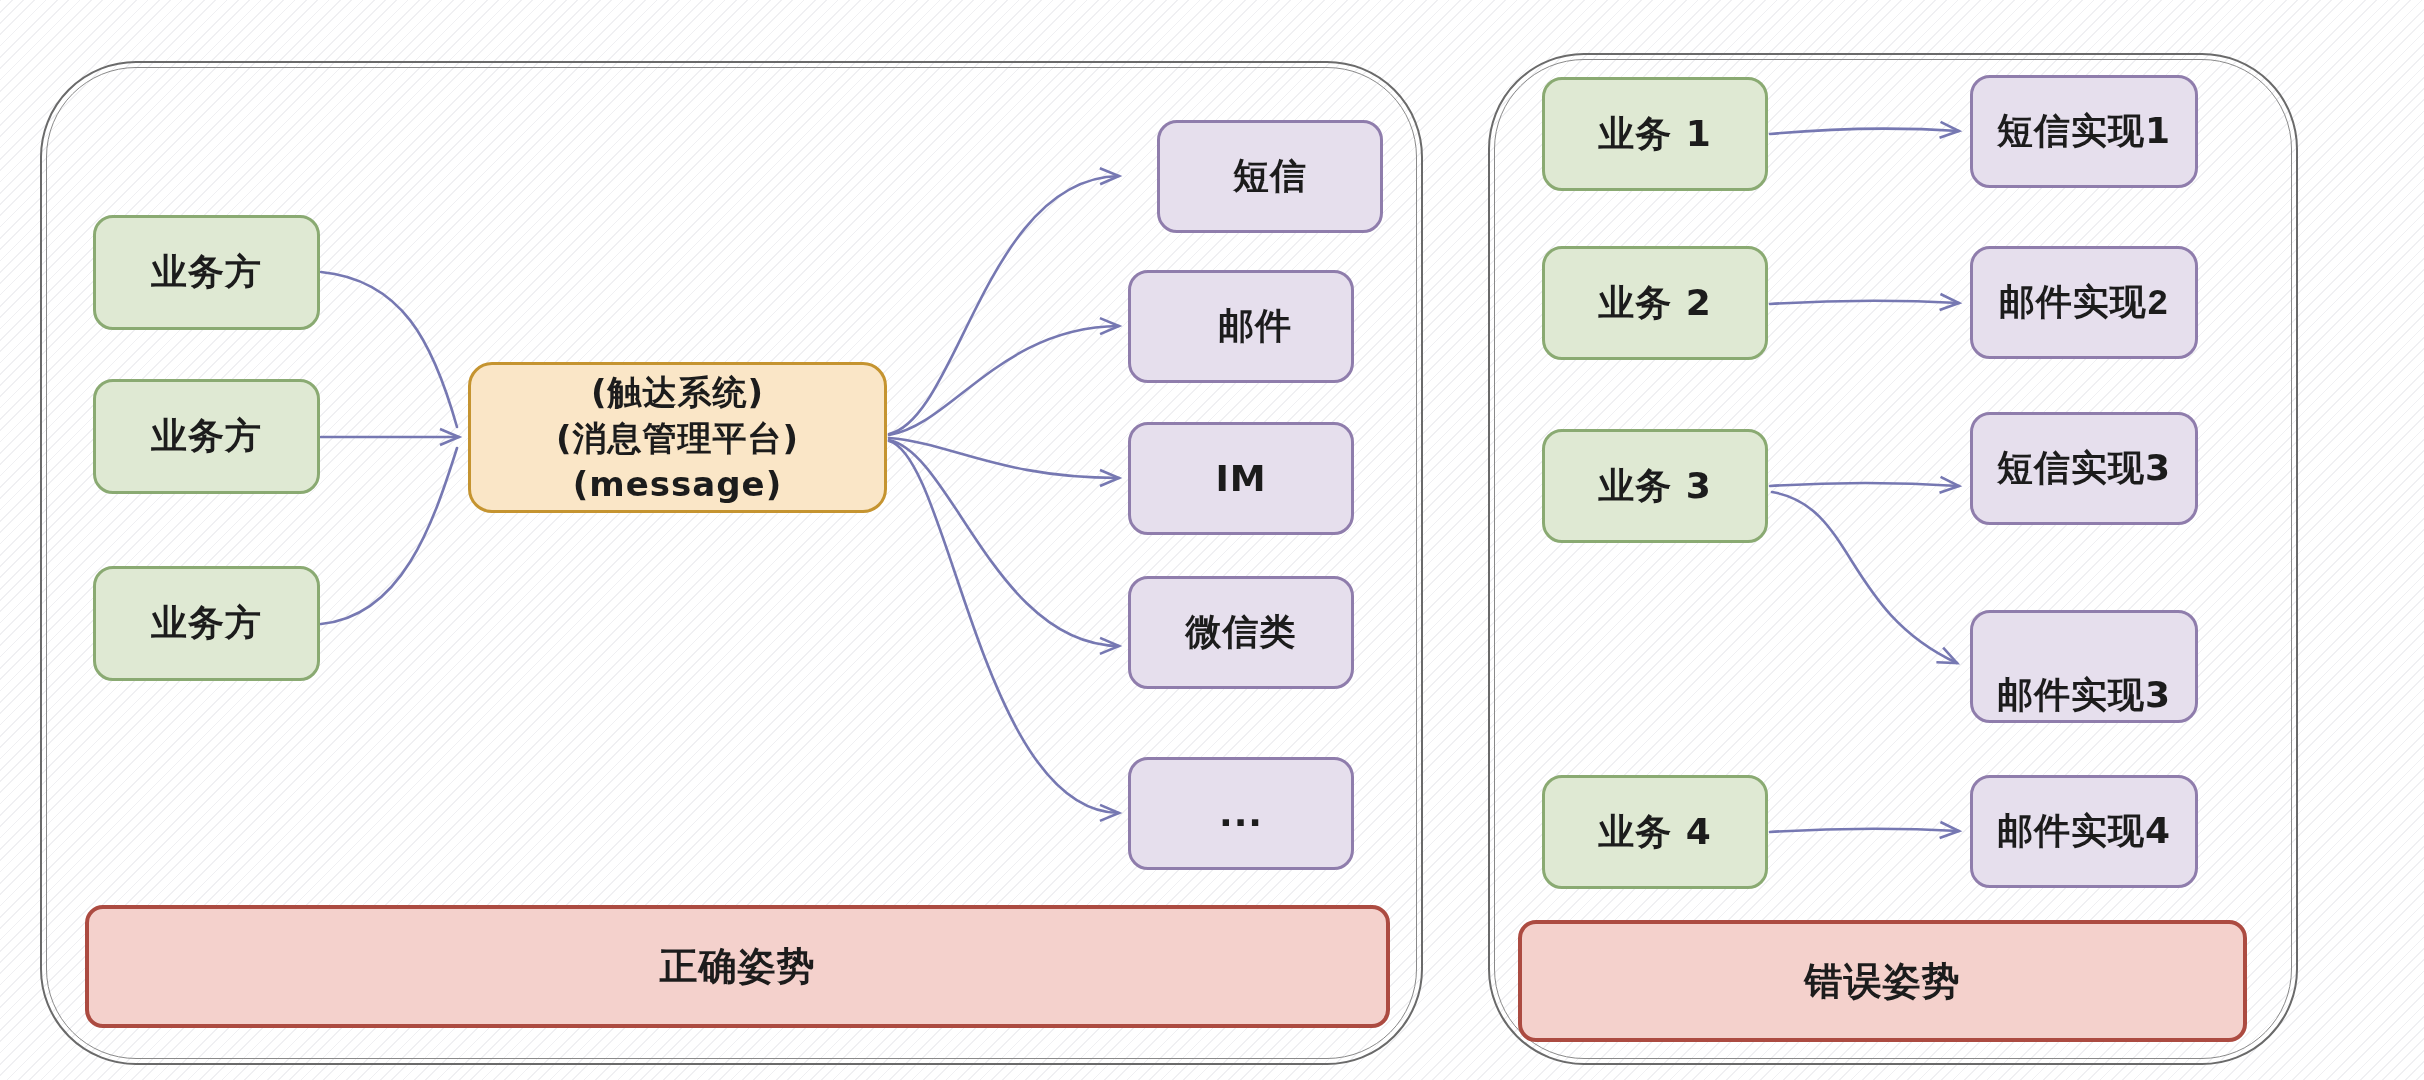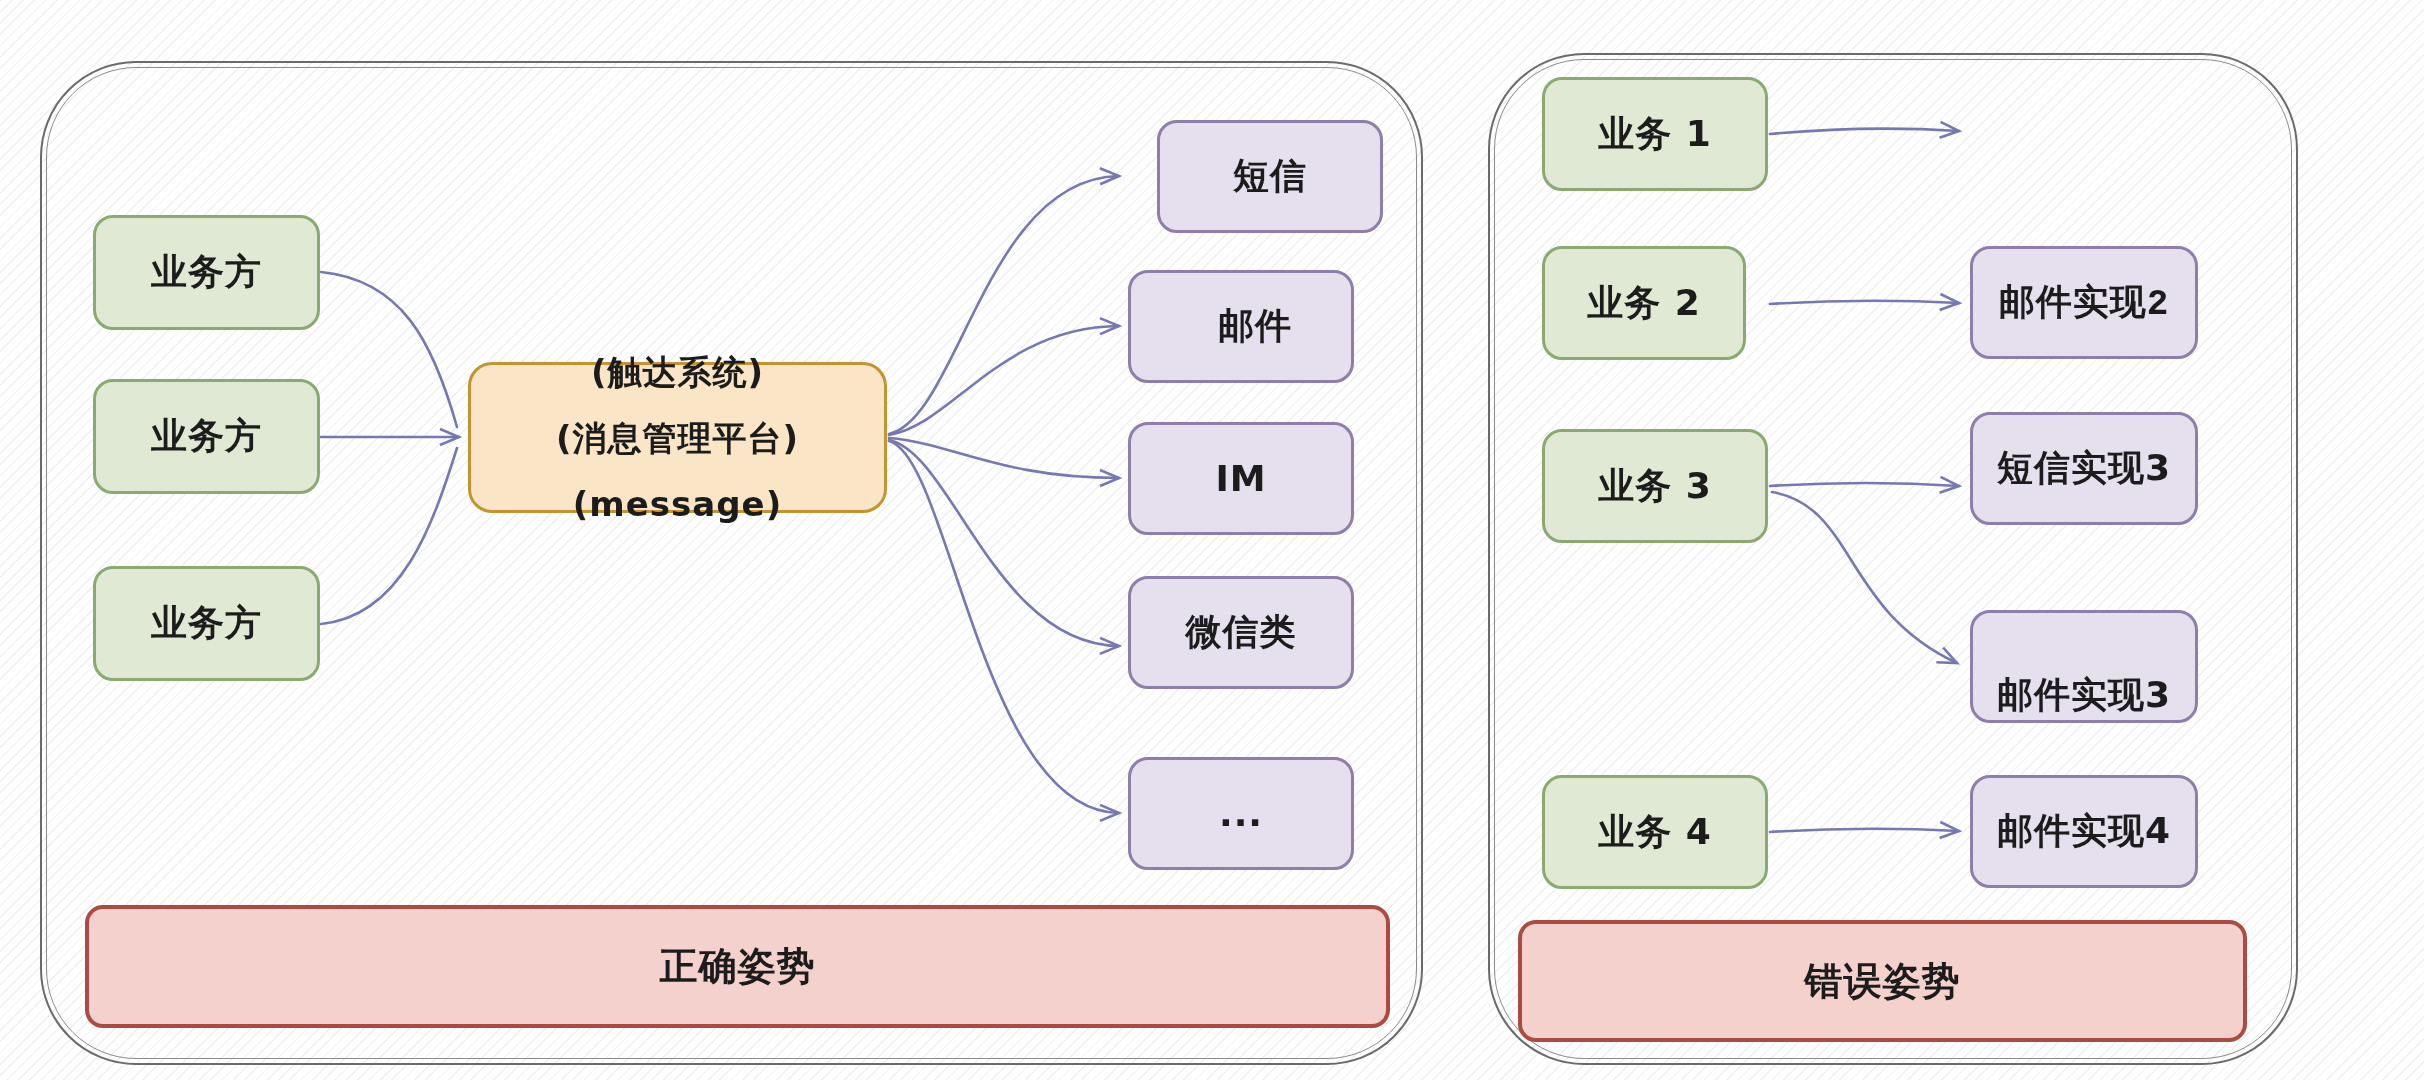--- a/index.html
+++ b/index.html
@@ -111,21 +111,21 @@
   <div class="node green" style="left:93px; top:215px; width:227px; height:115px;">
     <span>业务方</span>
   </div>
   <div class="node green" style="left:93px; top:379px; width:227px; height:115px;">
     <span>业务方</span>
   </div>
   <div class="node green" style="left:93px; top:566px; width:227px; height:115px;">
     <span>业务方</span>
   </div>
 
-  <div class="node hub" style="left:468px; top:362px; width:419px; height:151px;gap:20px;">
+  <div class="node hub" style="left:468px; top:362px; width:419px; height:151px;">
     <div>(触达系统)</div>
     <div>(消息管理平台)</div>
     <div>(message)</div>
   </div>
 
   <div class="node purple" style="left:1128px; top:120px; width:226px; height:113px;margin-left:29px;">
     <span>短信</span>
   </div>
   <div class="node purple" style="left:1128px; top:270px; width:226px; height:113px;padding-left:28px;">
     <span>邮件</span>
@@ -144,30 +144,33 @@
     <span>正确姿势</span>
   </div>
 
   <div class="panel" style="left:1488px; top:53px; width:810px; height:1012px;">
     <div class="panel-inner"></div>
   </div>
 
   <div class="node green" style="left:1542px; top:77px; width:226px; height:114px;">
     <span>业务 1</span>
   </div>
-  <div class="node green" style="left:1542px; top:246px; width:204px; height:114px;">
+  <div class="node green" style="left:1542px; top:246px; width:226px; height:114px;">
     <span>业务 2</span>
   </div>
   <div class="node green" style="left:1542px; top:429px; width:226px; height:114px;">
     <span>业务 3</span>
   </div>
   <div class="node green" style="left:1542px; top:775px; width:226px; height:114px;">
     <span>业务 4</span>
   </div>
 
+  <div class="node purple" style="left:1970px; top:75px; width:228px; height:113px;">
+    <span>短信实现1</span>
+  </div>
   <div class="node purple" style="left:1970px; top:246px; width:228px; height:113px;font-family:Liberation Mono, monospace;">
     <span>邮件实现2</span>
   </div>
   <div class="node purple" style="left:1970px; top:412px; width:228px; height:113px;">
     <span>短信实现3</span>
   </div>
   <div class="node purple" style="left:1970px; top:610px; width:228px; height:113px;align-items:flex-end;">
     <span>邮件实现3</span>
   </div>
   <div class="node purple" style="left:1970px; top:775px; width:228px; height:113px;">

